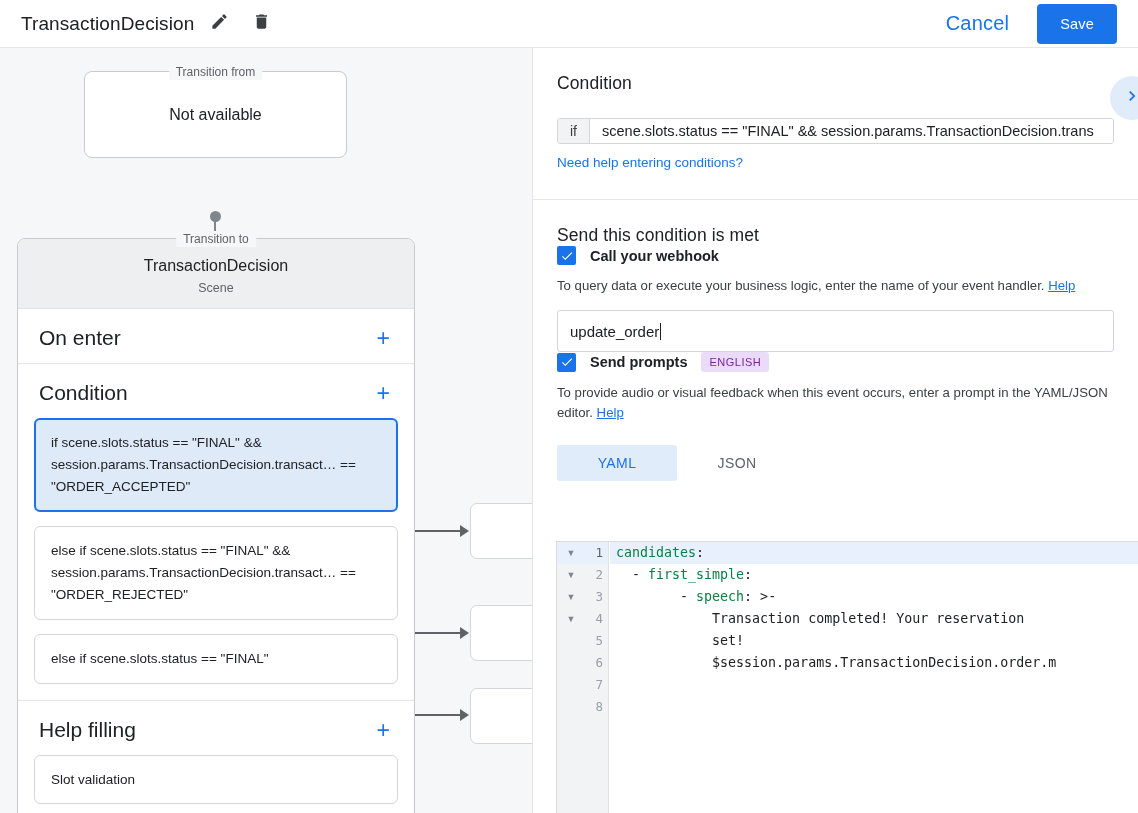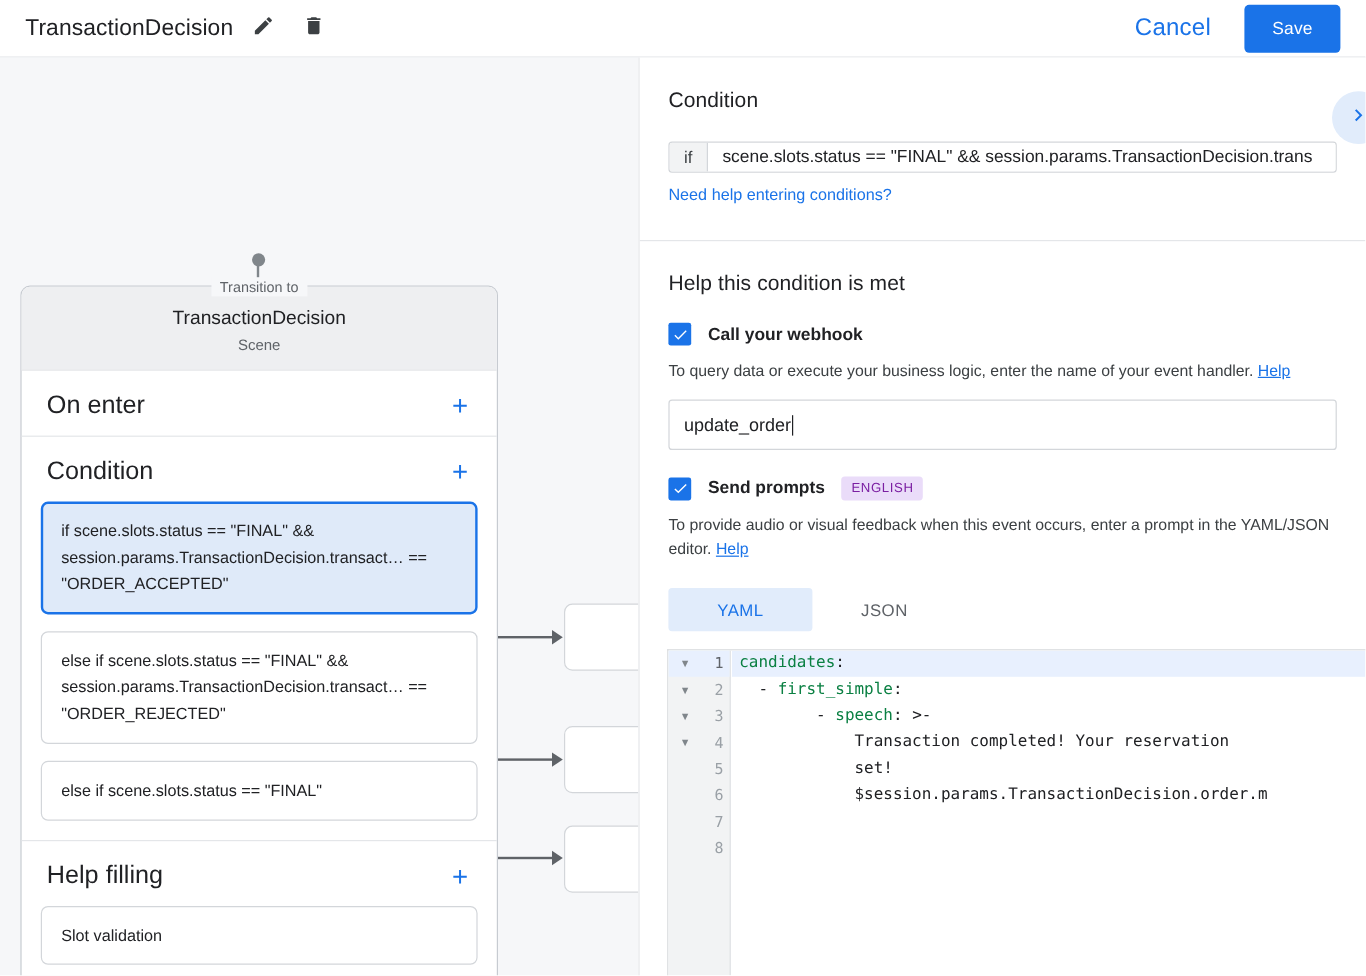--- a/index.html
+++ b/index.html
@@ -163,21 +163,21 @@
     font-size: 14.5px; color: #202124; font-family: "Liberation Sans", sans-serif;
     background: #ffffff; white-space: nowrap; overflow: hidden;
     display: flex; align-items: center;
   }
   .help-link {
     display: inline-block; margin-top: 11px; font-size: 13.5px;
     color: #1a73e8; text-decoration: none; cursor: pointer;
   }
   .panel-divider { height: 1px; background: #e4e6e9; margin-top: 28px; }
 
-  .cb-row { display: flex; align-items: center; margin-top: 22px; }
+  .cb-row { display: flex; align-items: center; }
   .checkbox {
     width: 19px; height: 19px; border-radius: 2px; background: #1a73e8;
     display: flex; align-items: center; justify-content: center; cursor: pointer;
     flex: 0 0 19px;
   }
   .cb-label { font-size: 14.5px; font-weight: 700; color: #202124; margin-left: 14px; }
   .lang-badge {
     margin-left: 14px; background: #eadcf9; color: #7b1fa2; font-size: 11px;
     font-weight: 500; letter-spacing: .5px; padding: 4px 8px; border-radius: 3px;
   }
@@ -261,20 +261,24 @@
 
     <div class="topbar-spacer"></div>
 
     <button class="cancel-btn">Cancel</button>
     <button class="save-btn">Save</button>
   </div>
 
   <div class="canvas">
     <div class="canvas-inner">
 
+      <div class="fieldbox trans-from">
+        <div class="legend">Transition from</div>
+        <div class="body">Not available</div>
+      </div>
 
       <div class="dot" style="left:210px; top:163px;"></div>
       <div class="vline" style="left:214px; top:168px; height:42px;"></div>
       <div class="vdown-head" style="left:209px; top:206px;"></div>
 
       <div class="ghost-box" style="left:470px; top:455px; width:120px; height:56px;"></div>
       <div class="ghost-box" style="left:470px; top:557px; width:120px; height:56px;"></div>
       <div class="ghost-box" style="left:470px; top:640px; width:120px; height:56px;"></div>
 
       <div class="dot" style="left:392px; top:477px;"></div>
@@ -347,21 +351,21 @@
         <div class="cond-if">if</div>
         <div class="cond-input" title="Enter a condition">scene.slots.status == "FINAL" &amp;&amp; session.params.TransactionDecision.trans</div>
       </div>
 
       <a class="help-link">Need help entering conditions?</a>
     </div>
 
     <div class="panel-divider"></div>
 
     <div class="panel-sec">
-      <div class="panel-h">Help this condition is met</div>
+      <div class="panel-h">Send this condition is met</div>
 
       <div class="cb-row">
         <span class="checkbox">
           <svg width="14" height="14" viewBox="0 0 24 24">
               <path fill="#ffffff" d="M9 16.17 4.83 12l-1.42 1.41L9 19 21 7l-1.41-1.41z"></path>
             </svg>
         </span>
         <span class="cb-label">Call your webhook</span>
       </div>
       <div class="help-text">

